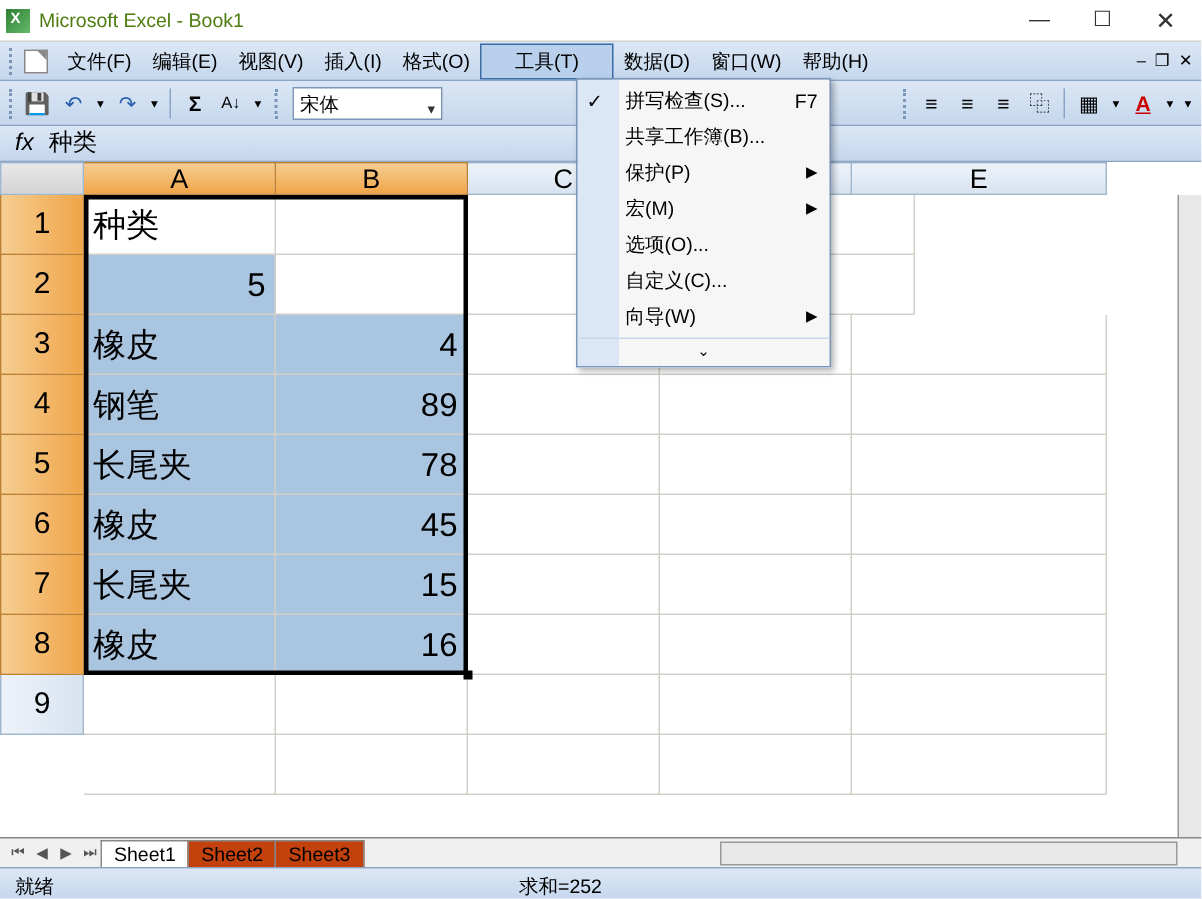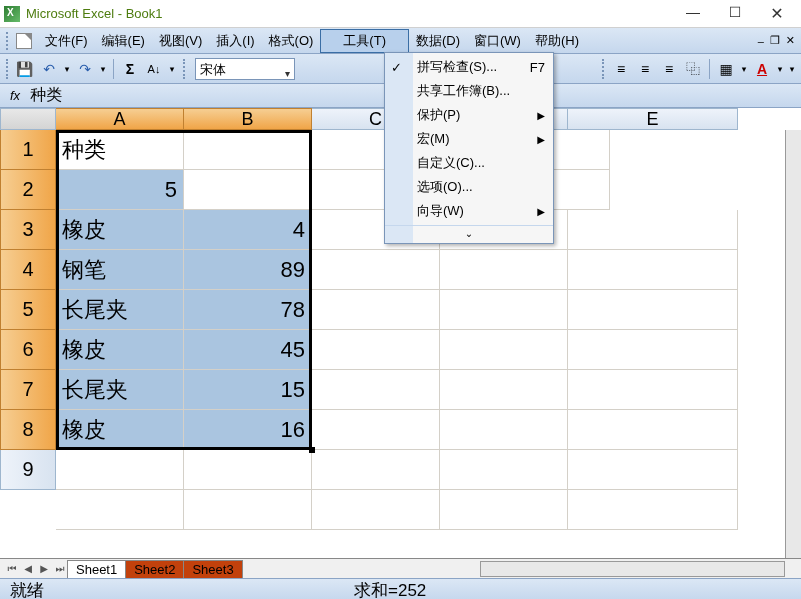--- a/index.html
+++ b/index.html
@@ -20,21 +20,21 @@
 .menubar .right{margin-left:auto;display:flex;gap:6px;align-items:center}
 .toolbar{height:30px;background:linear-gradient(#dbe7f5,#c5d7ed);border-bottom:1px solid #8ba4c5;display:flex;align-items:center;padding:0 4px;gap:2px}
 .tb .grip{width:4px;height:20px;border-left:2px dotted #7a95b8;margin:0 2px}
 .tbtn{width:22px;height:22px;display:flex;align-items:center;justify-content:center;cursor:pointer;font-size:14px}
 .font-box{height:22px;border:1px solid #7a95b8;background:#fff;padding:0 20px 0 4px;font-size:13px;min-width:100px;display:flex;align-items:flex-end;position:relative;margin-left:4px}
 .font-box::after{content:"▾";position:absolute;right:4px;font-size:10px;color:#333}
 .sep{width:1px;height:20px;background:#8ba4c5;margin:0 3px}
 .namebox-row{height:24px;background:linear-gradient(#dbe7f5,#c5d7ed);border-bottom:1px solid #8ba4c5;display:flex;align-items:center}
 .namebox{width:195px;height:20px;background:#fff;border:1px solid #7a95b8;margin-left:30px;display:flex;align-items:center;padding:0 6px;font-size:13px;position:relative}
 .namebox::after{content:"▾";position:absolute;right:4px;font-size:10px}
-.fx{margin:0 10px;font-style:italic;font-size:13px}
+.fx{margin:0 10px;font-style:italic;font-size:16px}
 .formula{font-size:16px}
 .grid-area{position:relative;height:450px;overflow:hidden;background:#fff}
 .col-headers{display:flex;height:22px;position:absolute;top:0;left:0}
 .corner{width:56px;height:22px;background:linear-gradient(#e8e8e8,#d4d4d4);border:1px solid #9eb6ce}
 .colh{height:22px;background:linear-gradient(#f6ce92,#f0a548);border:1px solid #c08030;border-left:none;text-align:center;font-size:18px;line-height:20px}
 .colh.unsel{background:linear-gradient(#eef3fa,#d8e3f0);border-color:#9eb6ce}
 .row-headers{position:absolute;top:22px;left:0}
 .rowh{width:56px;height:40px;background:linear-gradient(90deg,#f6ce92,#f0a548);border:1px solid #c08030;border-top:none;text-align:center;font-size:20px;line-height:38px}
 .rowh.unsel{background:linear-gradient(90deg,#eef3fa,#d8e3f0);border-color:#9eb6ce}
 .cells{position:absolute;top:22px;left:56px}
@@ -50,21 +50,21 @@
 .dd-item .sc{margin-left:auto}
 .dd-item .sub{margin-left:auto;font-size:10px}
 .dd-item .ico{position:absolute;left:6px;font-size:13px}
 .dd-expand{text-align:center;padding:2px 0;font-size:10px;cursor:pointer;border-top:1px solid #c5d7ed;margin-top:2px}
 .sheet-tabs{height:20px;background:#f0f0f0;border-top:1px solid #888;display:flex;align-items:center;font-size:12px;position:relative}
 .tab-nav{display:flex;margin-left:4px}
 .tab-nav span{width:16px;text-align:center;cursor:pointer;font-size:10px;color:#555}
 .tab{padding:1px 8px;border:1px solid #888;border-bottom:none;background:#fff;margin-left:-1px;cursor:pointer;font-size:13px}
 .tab.inactive{background:#c2410c}
 .hscroll{position:absolute;right:16px;left:480px;height:16px;bottom:1px;background:#e8e8e8;border:1px solid #999}
-.statusbar{height:22px;background:linear-gradient(#dbe7f5,#c5d7ed);border-top:1px solid #8ba4c5;display:flex;align-items:flex-start;font-size:17px;padding:0 10px}
+.statusbar{height:22px;background:linear-gradient(#dbe7f5,#c5d7ed);border-top:1px solid #8ba4c5;display:flex;align-items:flex-end;font-size:13px;padding:0 10px}
 .statusbar .sum{margin-left:310px}
 .vscroll{position:absolute;right:0;top:22px;width:16px;bottom:0;background:#e8e8e8;border-left:1px solid #999}
 </style>
 </head>
 <body>
 
 <div class="titlebar">
   <div class="app-icon"></div>
   <div class="title">Microsoft Excel - Book1</div>
   <div class="winbtns">
@@ -233,24 +233,24 @@
     </div>
   <div class="dd-item">
       <span>保护(P)</span>
       <span class="sub">▶</span>
     </div>
   <div class="dd-item">
       <span>宏(M)</span>
       <span class="sub">▶</span>
     </div>
   <div class="dd-item">
+      <span>选项(O)...</span>
+    </div>
+  <div class="dd-item">
       <span>自定义(C)...</span>
-    </div>
-  <div class="dd-item">
-      <span>选项(O)...</span>
     </div>
   <div class="dd-item">
       <span>向导(W)</span>
       <span class="sub">▶</span>
     </div>
   <div class="dd-expand"><span>⌄</span></div>
 </div>
 
 <div class="sheet-tabs">
   <div class="tab-nav">

